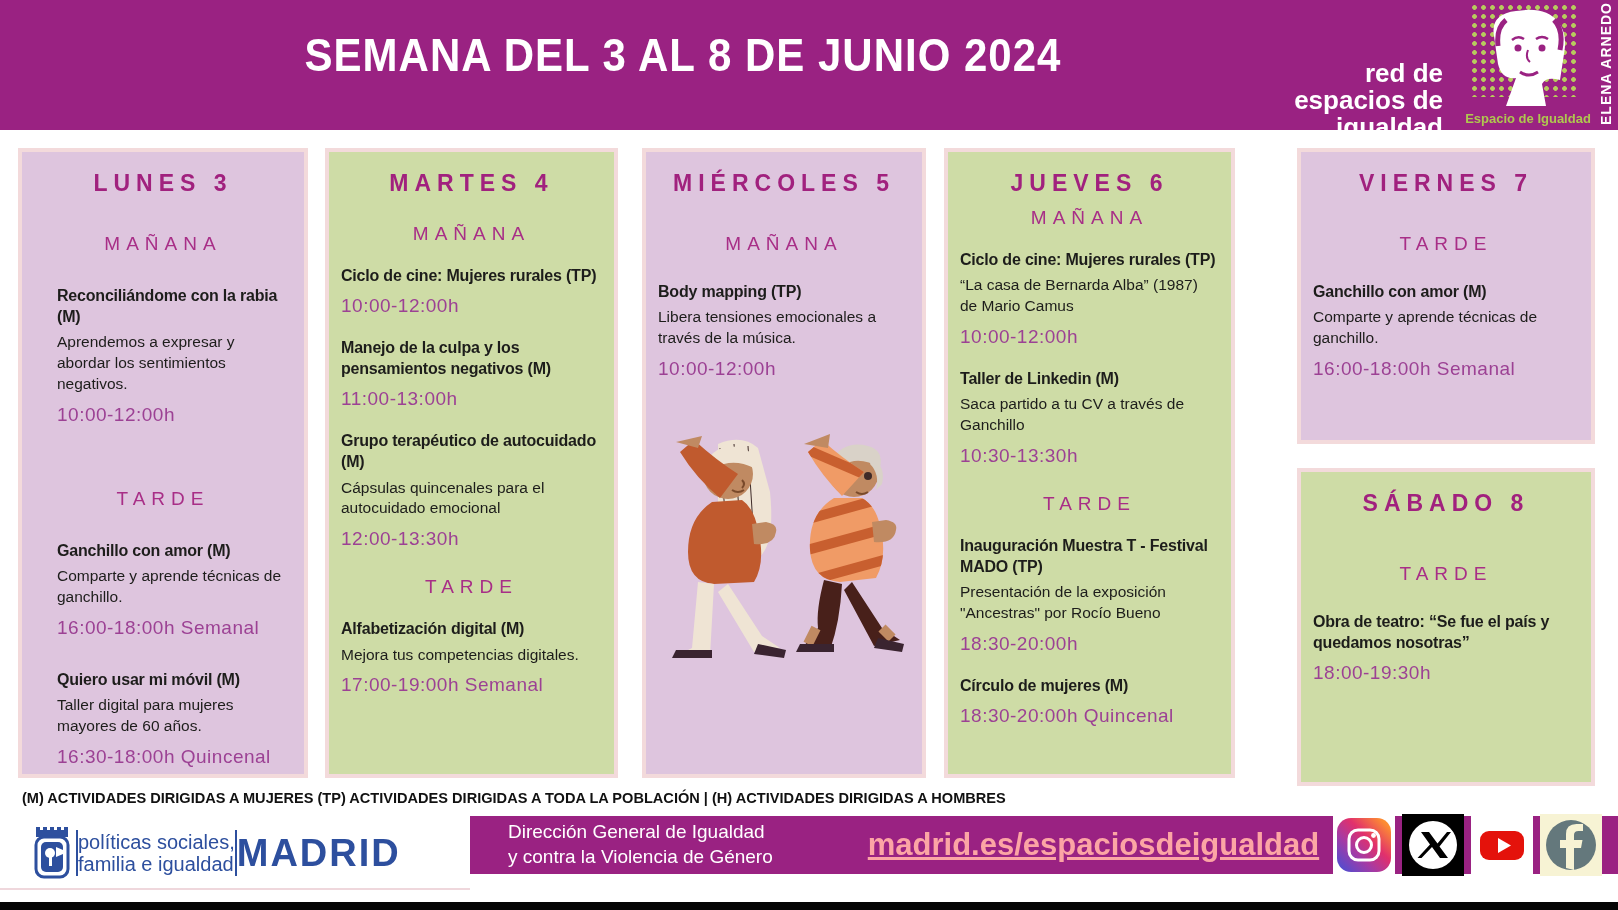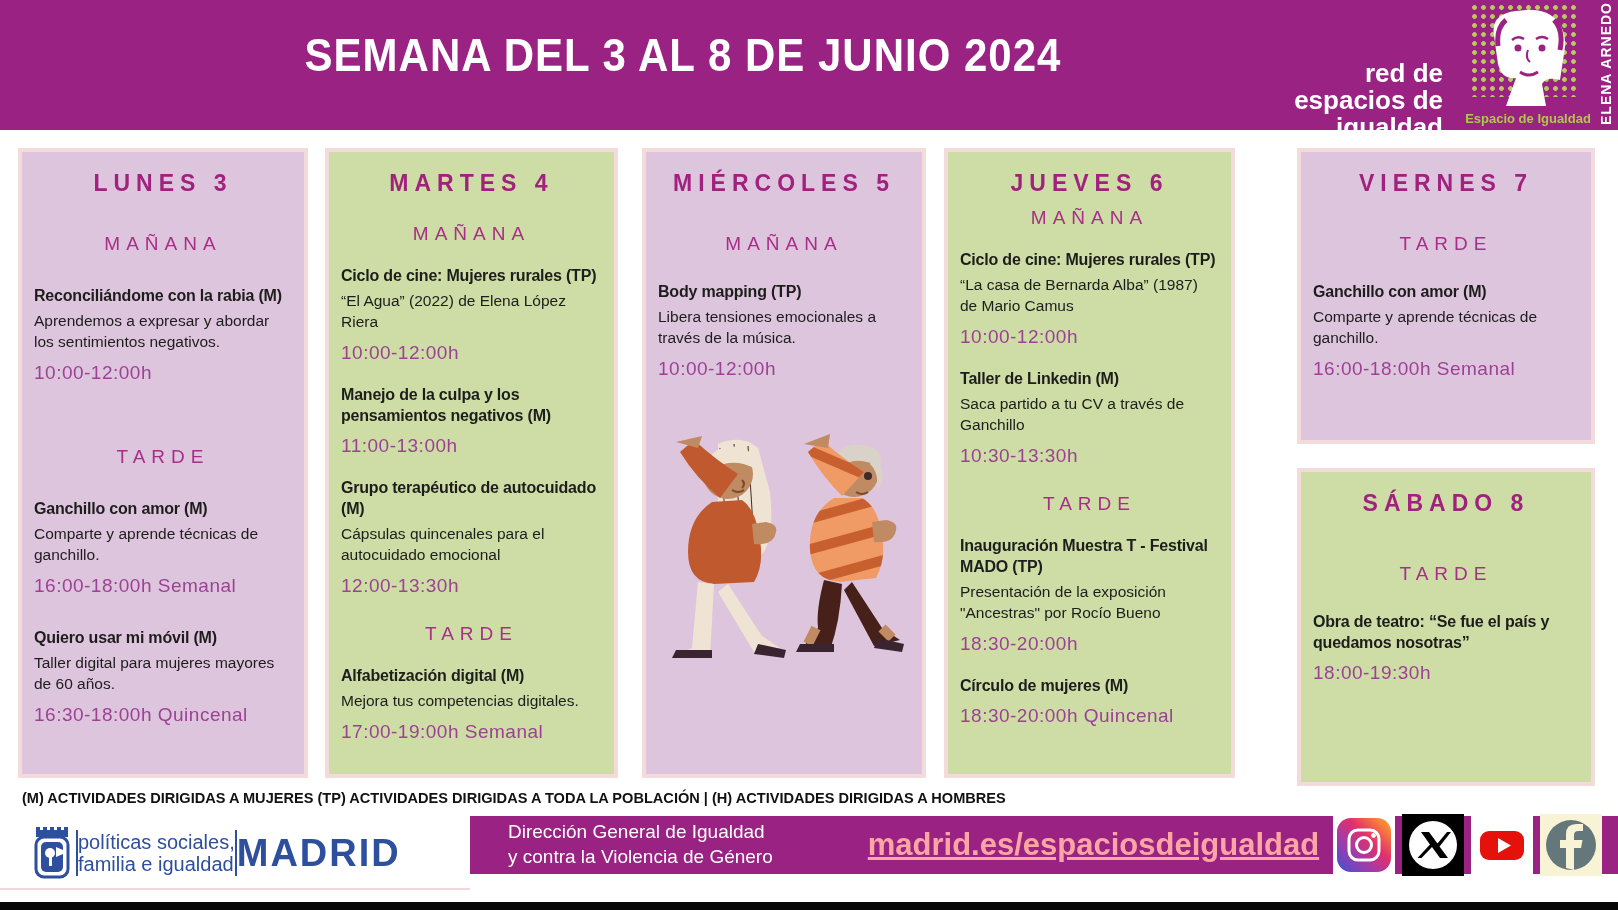--- a/index.html
+++ b/index.html
@@ -37,21 +37,21 @@
 
   .day-title{margin-top:16px;text-align:center;color:#A1217E;font-weight:bold;
              font-size:23px;letter-spacing:6px;}
   .period{margin-top:36px;text-align:center;color:#A82E87;font-size:19px;letter-spacing:6px;}
   .block{margin-top:26px;}
   .act-title{font-size:16px;font-weight:bold;color:#1d1d1b;line-height:1.32;letter-spacing:-0.2px;}
   .act-desc{margin-top:5px;font-size:15.5px;color:#1d1d1b;line-height:1.35;}
   .act-time{margin-top:9px;font-size:19px;color:#9C4194;letter-spacing:0.5px;}
 
   .c1 .period.second{margin-top:62px;}
-  .c1 .block{margin-top:30px;}
+  .c1 .block{margin-top:30px;margin-left:23px;}
   .tight .block{margin-top:20px;}
   .tight .period{margin-top:26px;}
   .c4 .period.first{margin-top:10px;}
   .c5b .period{margin-top:46px;}
   .illus{margin-top:52px;text-align:center;}
 
   
   .legend{position:absolute;top:789px;left:22px;color:#111;font-weight:bold;font-size:15.5px;
           transform:scaleX(0.94);transform-origin:left;white-space:nowrap;}
 
@@ -128,21 +128,20 @@
       <div class="act-desc">Taller digital para mujeres mayores de 60 años.</div>
       <div class="act-time">16:30-18:00h Quincenal</div>
     </div>
   </div>
 
   <div class="col green c2 tight">
     <div class="day-title">MARTES 4</div>
     <div class="period">MAÑANA</div>
     <div class="block">
       <div class="act-title">Ciclo de cine: Mujeres rurales (TP)</div>
-      <div class="act-desc">“El Agua” (2022) de Elena López Riera</div>
       <div class="act-time">10:00-12:00h</div>
     </div>
     <div class="block">
       <div class="act-title">Manejo de la culpa y los pensamientos negativos (M)</div>
       <div class="act-time">11:00-13:00h</div>
     </div>
     <div class="block">
       <div class="act-title">Grupo terapéutico de autocuidado (M)</div>
       <div class="act-desc">Cápsulas quincenales para el autocuidado emocional</div>
       <div class="act-time">12:00-13:30h</div>

